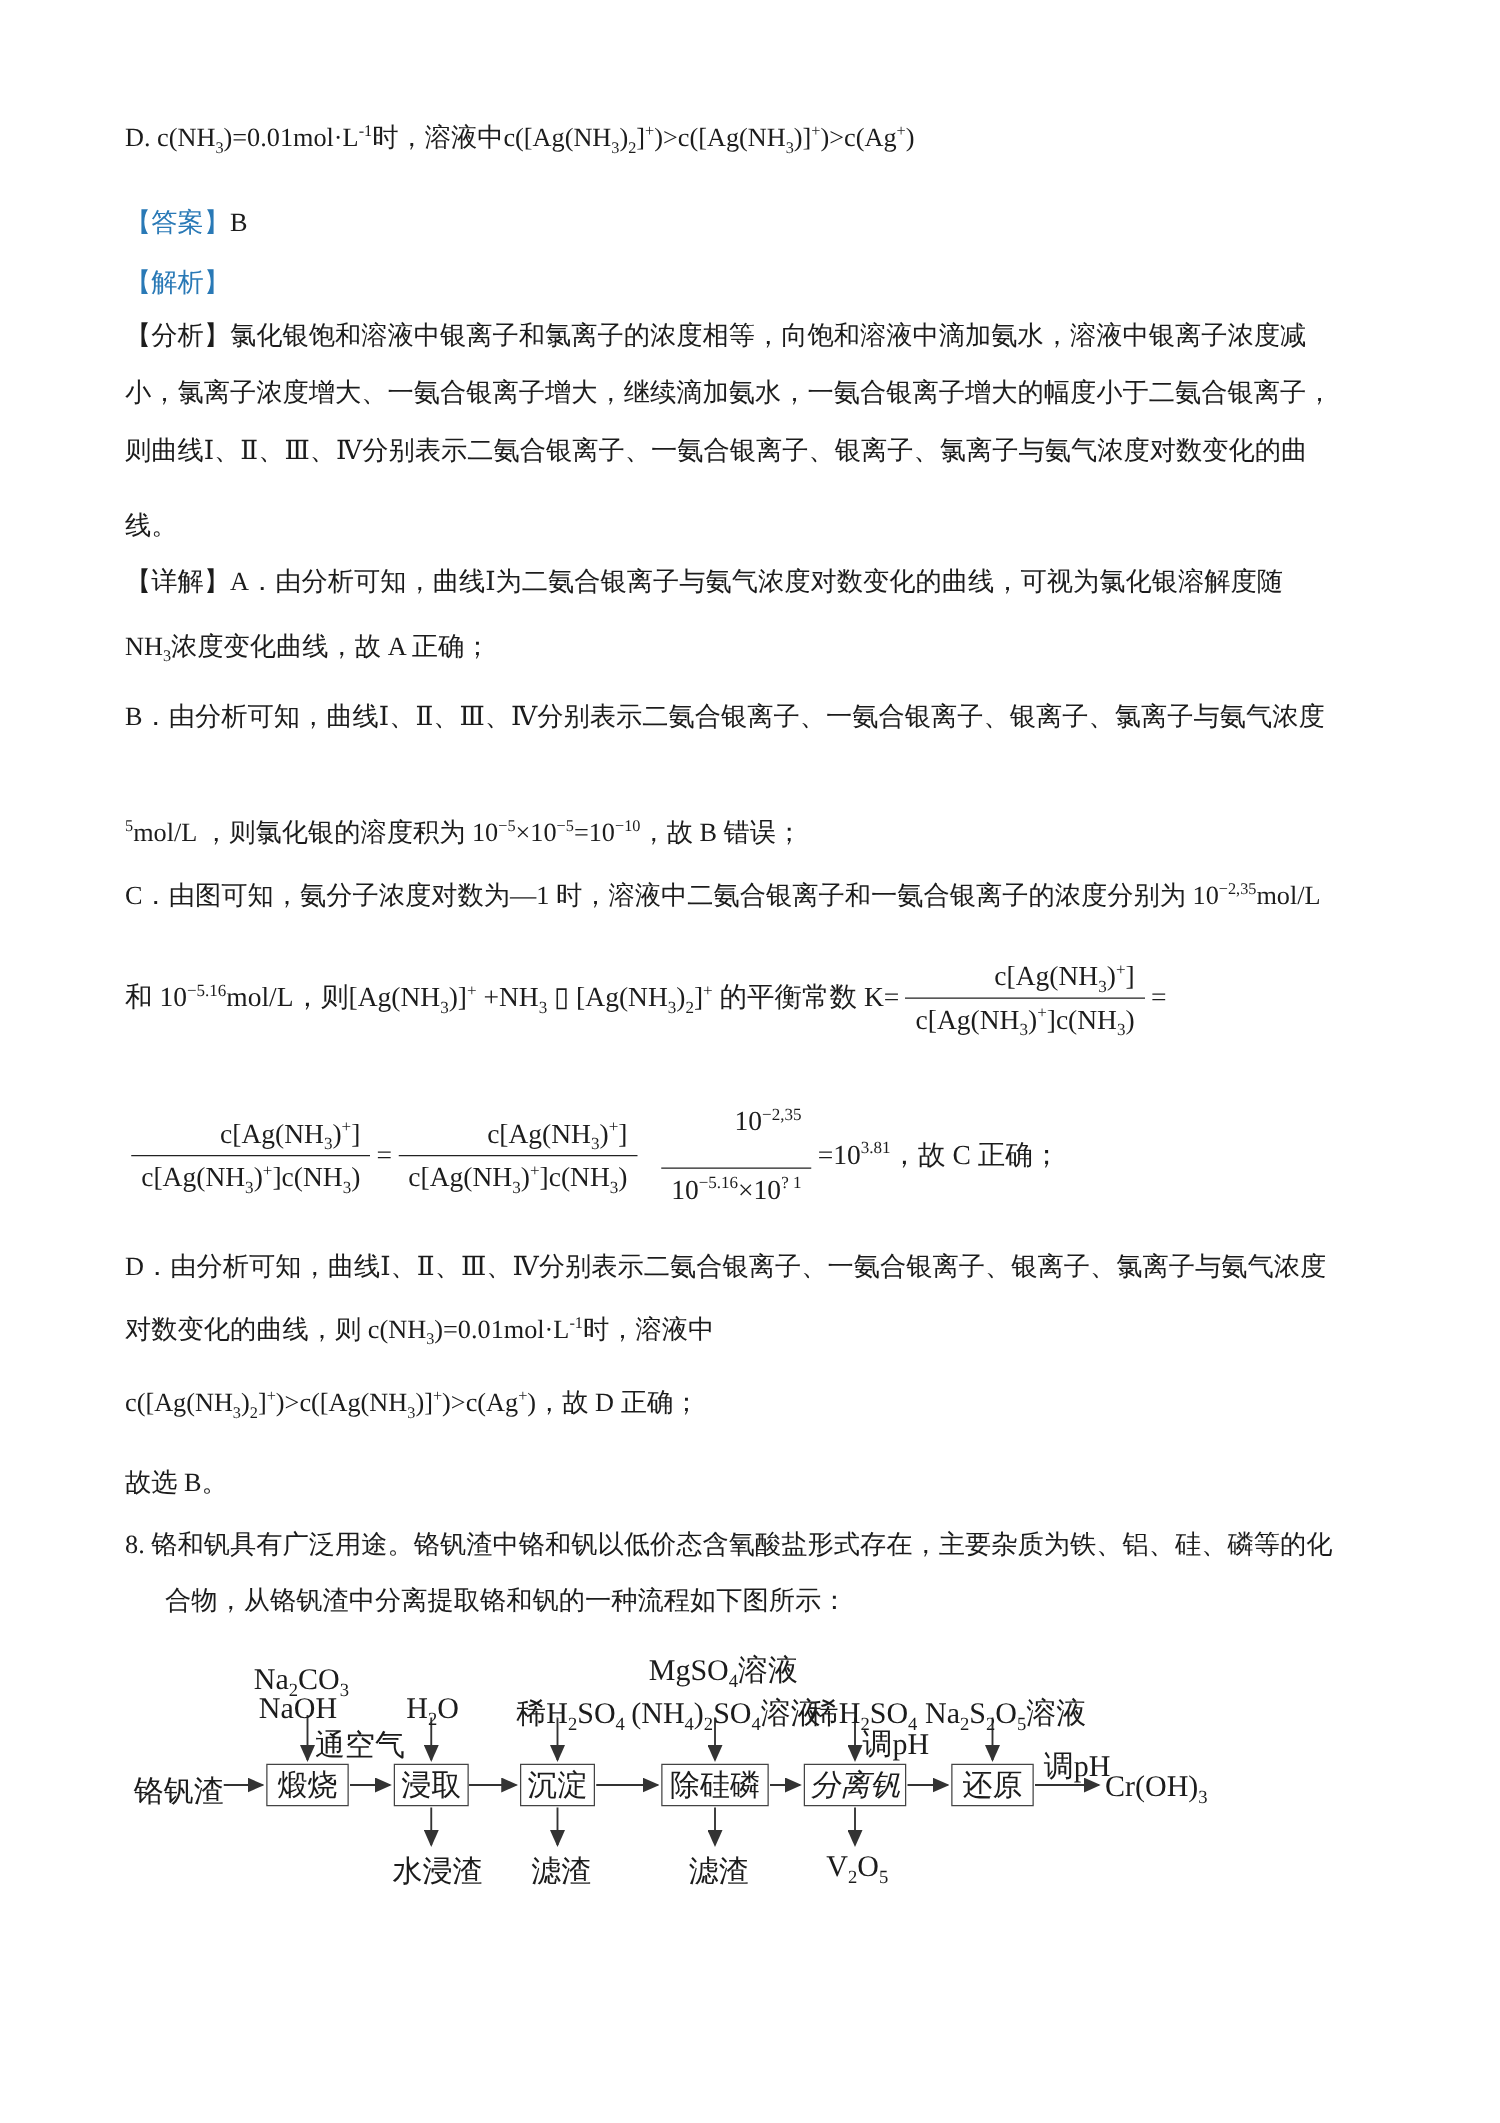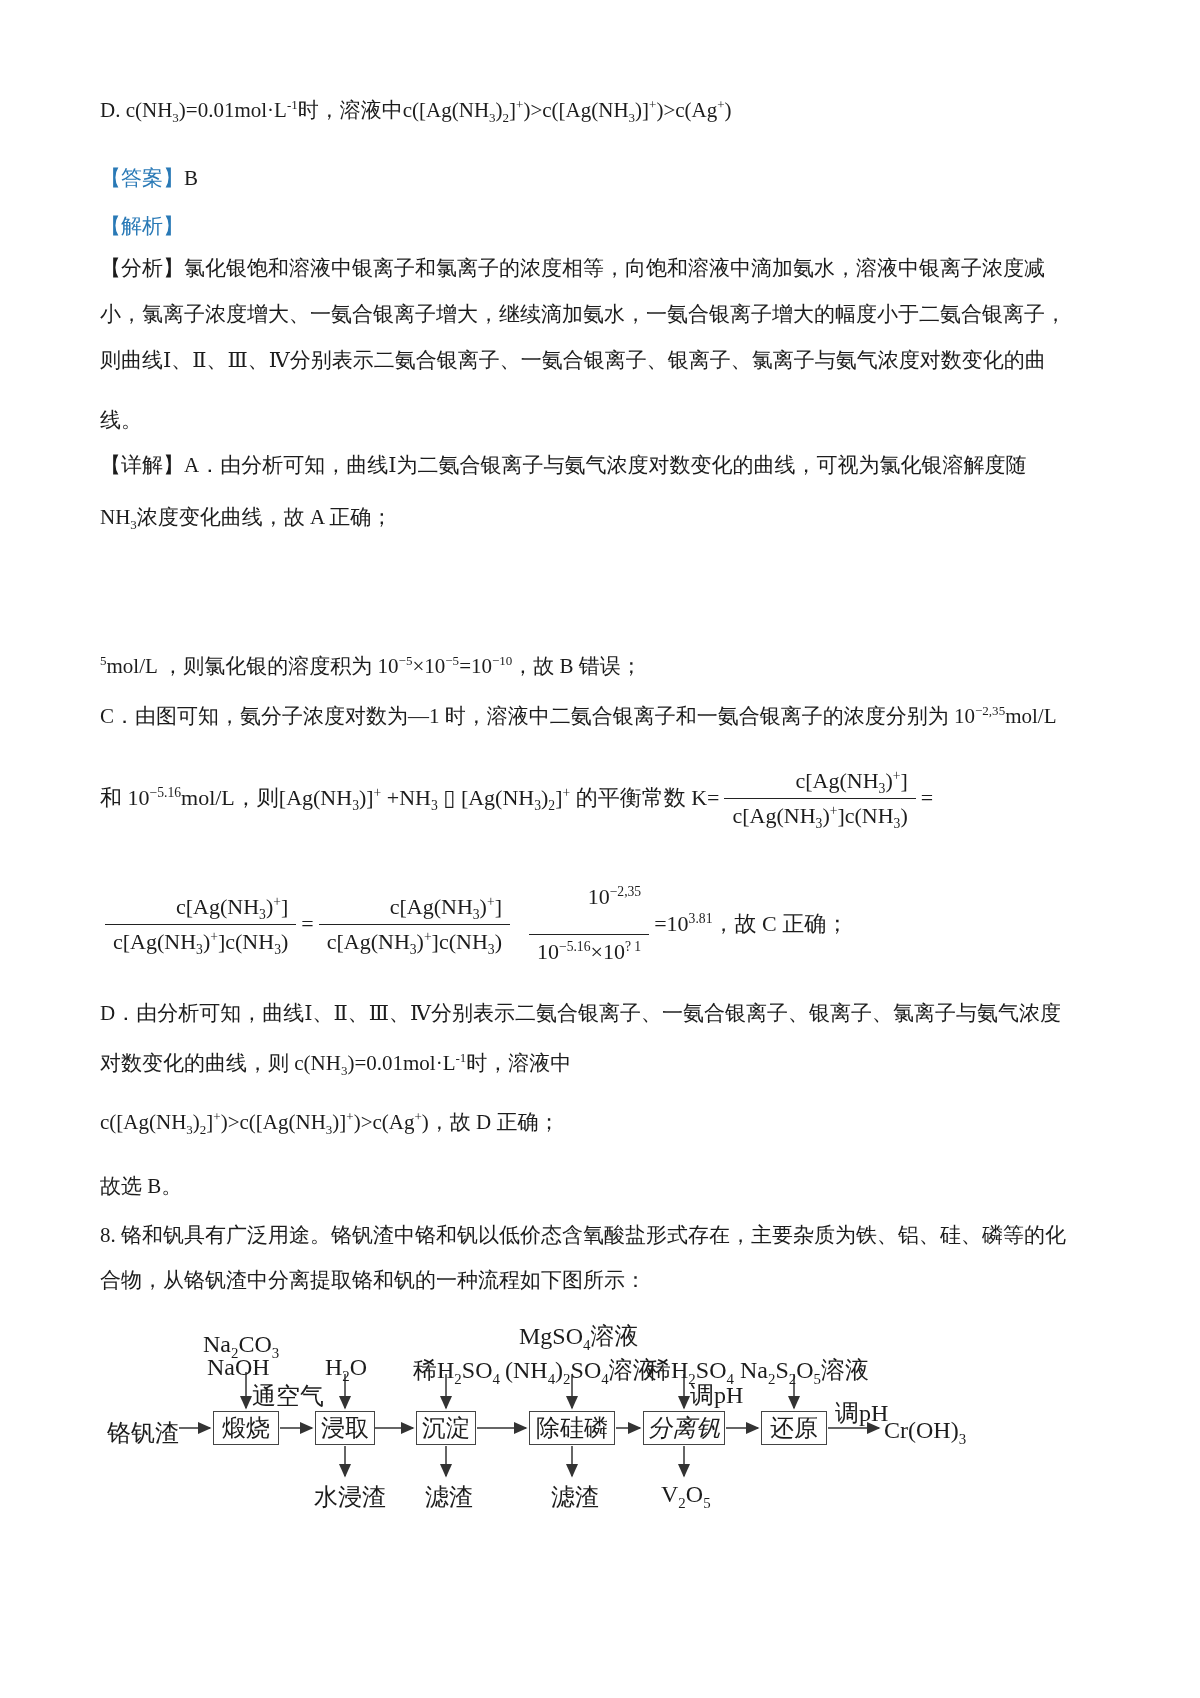--- a/index.html
+++ b/index.html
@@ -42,20 +42,21 @@
   </div>
 
   <div class="line" style="top:254px;">【分析】氯化银饱和溶液中银离子和氯离子的浓度相等，向饱和溶液中滴加氨水，溶液中银离子浓度减</div>
   <div class="line" style="top:346px;">则曲线Ⅰ、Ⅱ、Ⅲ、Ⅳ分别表示二氨合银离子、一氨合银离子、银离子、氯离子与氨气浓度对数变化的曲</div>
   <div class="line" style="top:300px;">小，氯离子浓度增大、一氨合银离子增大，继续滴加氨水，一氨合银离子增大的幅度小于二氨合银离子，</div>
   <div class="line" style="top:406px;">线。</div>
 
   <div class="line" style="top:451px;">【详解】A．由分析可知，曲线Ⅰ为二氨合银离子与氨气浓度对数变化的曲线，可视为氯化银溶解度随</div>
   <div class="line" style="top:503px;">NH<sub>3</sub>浓度变化曲线，故 A 正确；</div>
 
+  <div class="line" style="top:559px;">B．由分析可知，曲线Ⅰ、Ⅱ、Ⅲ、Ⅳ分别表示二氨合银离子、一氨合银离子、银离子、氯离子与氨气浓度</div>
   <div class="line" style="top:652px;"><sup>5</sup>mol/L ，则氯化银的溶度积为 10<sup>−5</sup>×10<sup>−5</sup>=10<sup>−10</sup>，故 B 错误；</div>
 
   <div class="line" style="top:702px;">C．由图可知，氨分子浓度对数为—1 时，溶液中二氨合银离子和一氨合银离子的浓度分别为 10<sup>−2,35</sup>mol/L</div>
 
   <div class="fline" style="top:750px;height:96px;">
     <span>和 10<sup>−5.16</sup>mol/L，则[Ag(NH<sub>3</sub>)]<sup>+</sup> +NH<sub>3</sub> ▯ [Ag(NH<sub>3</sub>)<sub>2</sub>]<sup>+</sup> 的平衡常数 K=</span>
     <span class="frac">
       <span class="num">c[Ag(NH<sub>3</sub>)<sup>+</sup>]</span>
       <span class="den">c[Ag(NH<sub>3</sub>)<sup>+</sup>]c(NH<sub>3</sub>)</span>
     </span>
@@ -79,21 +80,21 @@
     <span>=10<sup>3.81</sup>，故 C 正确；</span>
   </div>
 
   <div class="line" style="top:999px;text-align:center;">D．由分析可知，曲线Ⅰ、Ⅱ、Ⅲ、Ⅳ分别表示二氨合银离子、一氨合银离子、银离子、氯离子与氨气浓度</div>
   <div class="line" style="top:1049px;">对数变化的曲线，则 c(NH<sub>3</sub>)=0.01mol·L<sup>-1</sup>时，溶液中</div>
   <div class="line" style="top:1108px;">c([Ag(NH<sub>3</sub>)<sub>2</sub>]<sup>+</sup>)&gt;c([Ag(NH<sub>3</sub>)]<sup>+</sup>)&gt;c(Ag<sup>+</sup>)，故 D 正确；</div>
 
   <div class="line" style="top:1172px;text-align:right;">故选 B。</div>
 
   <div class="line" style="top:1221px;">8. 铬和钒具有广泛用途。铬钒渣中铬和钒以低价态含氧酸盐形式存在，主要杂质为铁、铝、硅、磷等的化</div>
-  <div class="line" style="top:1266px;">合物，从铬钒渣中分离提取铬和钒的一种流程如下图所示：</div>
+  <div class="line" style="top:1266px;margin-left:32px;">合物，从铬钒渣中分离提取铬和钒的一种流程如下图所示：</div>
 
   <div class="diagram">
     <svg width="920" height="215">
       <defs>
         <marker id="ah" markerWidth="9" markerHeight="8" refX="8" refY="4" orient="auto">
           <polygon points="0,0 9,4 0,8" fill="#333"></polygon>
         </marker>
       </defs>
 
       <line x1="84" y1="128" x2="115" y2="128" stroke="#333" stroke-width="1.5" marker-end="url(#ah)"></line>

